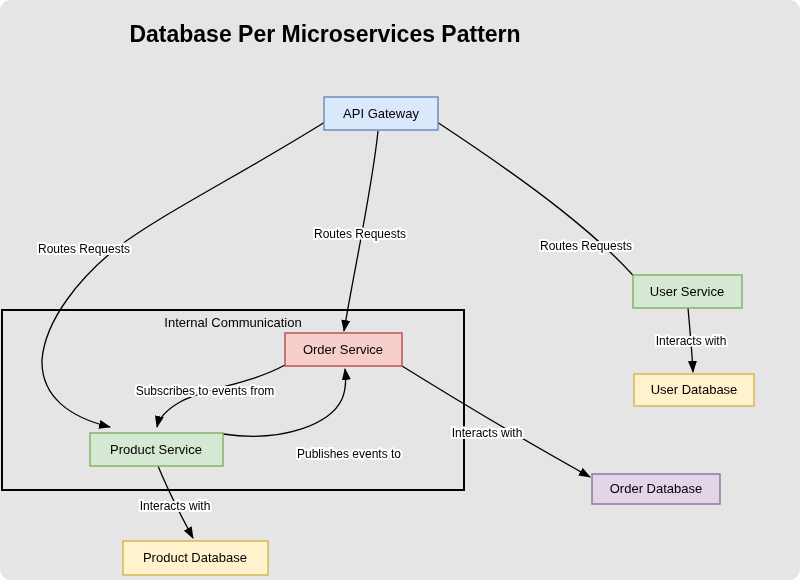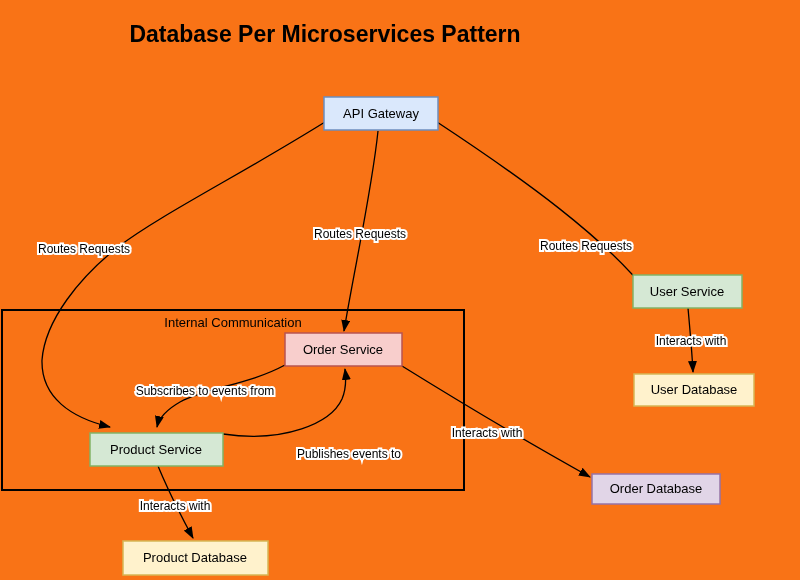--- a/index.html
+++ b/index.html
@@ -4,23 +4,24 @@
 <style>
   html, body {
     margin: 0;
     padding: 0;
     background: #ffffff;
   }
   .stage {
     position: relative;
     width: 800px;
     height: 580px;
-    background: #f97316;
+    background: #e5e5e5;
     font-family: "Liberation Sans", sans-serif;
     overflow: hidden;
+    border-radius: 11px;
   }
   svg text {
     font-family: "Liberation Sans", sans-serif;
     fill: #000000;
   }
   .title-text {
     font-size: 23px;
     font-weight: bold;
     text-anchor: middle;
   }

